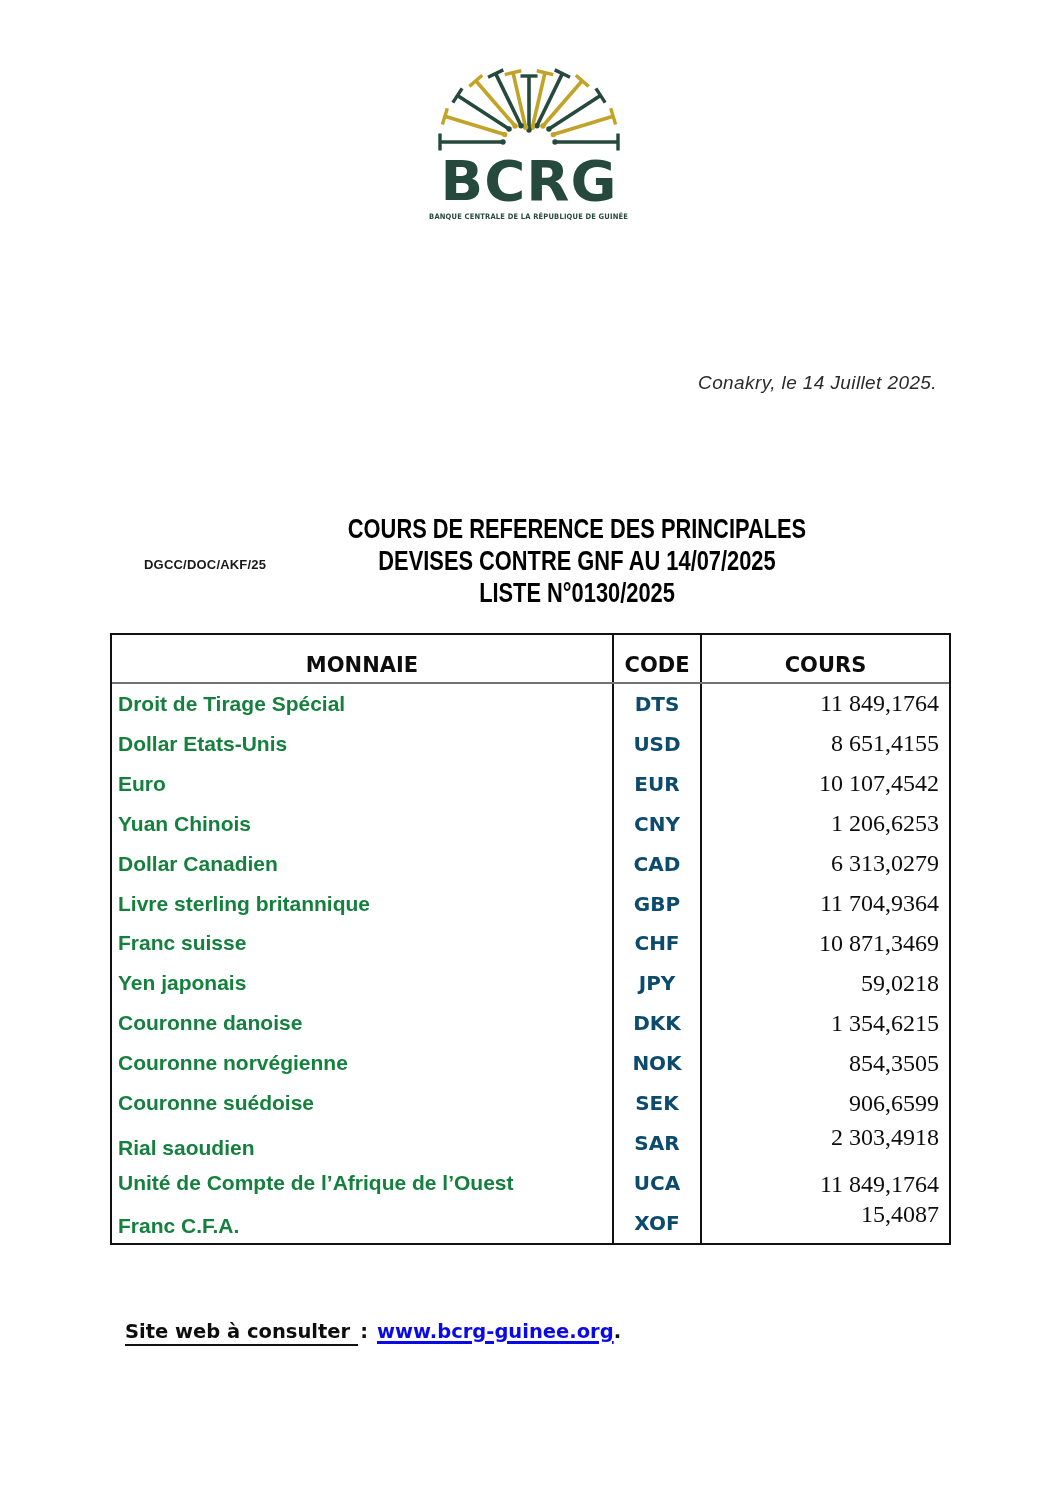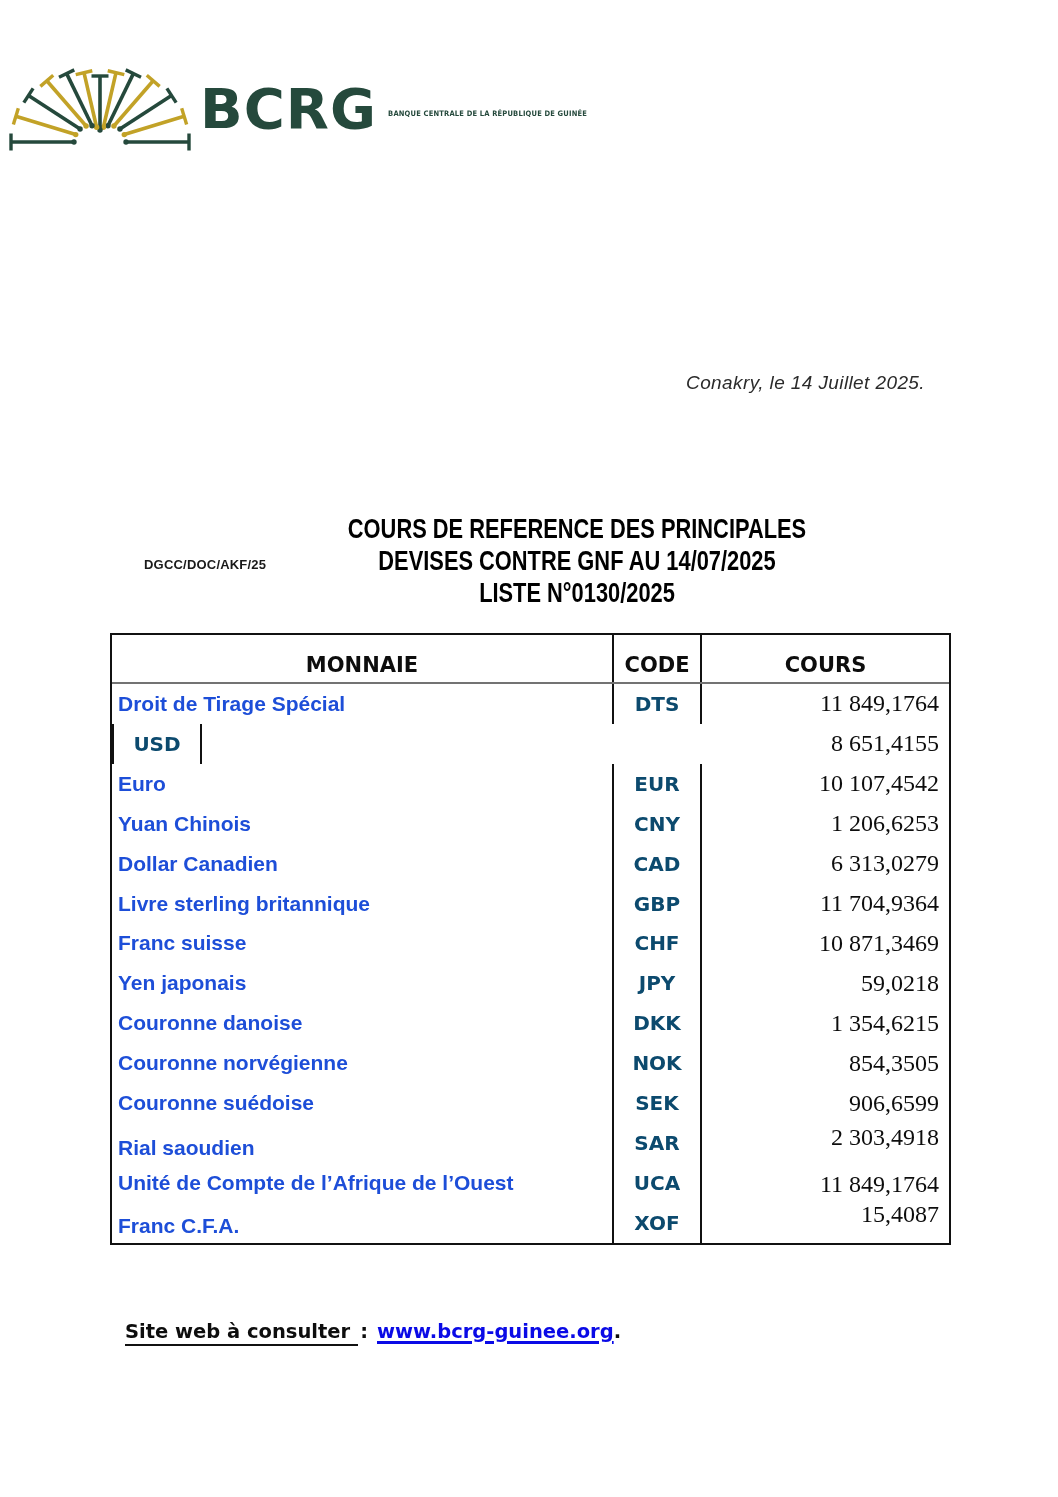--- a/index.html
+++ b/index.html
@@ -12,21 +12,21 @@
     font-family: "Liberation Sans", sans-serif;
     color: #1a1a1a;
   }
 
   
   .logo {
     position: absolute;
     top: 64px; left: 0;
     width: 100%;
     display: flex;
-    flex-direction: row;
+    flex-direction: column;
     align-items: center;
   }
   .logo svg { display: block; }
   .logo-acronym {
     margin-top: -7px;
     font-family: "DejaVu Sans", sans-serif;
     font-weight: bold;
     font-size: 56px;
     line-height: 1;
     letter-spacing: 1px;
@@ -39,21 +39,21 @@
     letter-spacing: 0.2px;
     transform: scaleX(0.9);
     transform-origin: center;
     white-space: nowrap;
   }
 
   
   .dateline {
     position: absolute;
     top: 372px;
-    right: 133px;
+    right: 121px;
     font-style: italic;
     font-size: 19px;
     color: #2b2b2b;
     letter-spacing: 0.4px;
   }
 
   
   .ref {
     position: absolute;
     top: 557px;
@@ -117,21 +117,21 @@
     border-right: 2px solid #111111;
     box-sizing: border-box;
     align-self: stretch;
   }
   .w-v { flex: 1; }
   .cell { box-sizing: border-box; }
   .cell.m {
     padding-left: 6px;
     font-weight: bold;
     font-size: 21px;
-    color: #1d4ed8;
+    color: #15803d;
     white-space: nowrap;
   }
   .cell.c {
     display: flex;
     align-items: center;
     justify-content: center;
     font-family: "DejaVu Sans", sans-serif;
     font-weight: bold;
     font-size: 20px;
     color: #0c4a6e;
@@ -241,20 +241,21 @@
       <div class="hcell w-c">CODE</div>
       <div class="hcell w-v">COURS</div>
     </div>
     <div class="tbody">
       <div class="trow">
         <div class="cell m w-m">Droit de Tirage Spécial</div>
         <div class="cell c w-c">DTS</div>
         <div class="cell v w-v">11 849,1764</div>
       </div>
       <div class="trow">
+        <div class="cell m w-m">Dollar Etats-Unis</div>
         <div class="cell c w-c">USD</div>
         <div class="cell v w-v">8 651,4155</div>
       </div>
       <div class="trow">
         <div class="cell m w-m">Euro</div>
         <div class="cell c w-c">EUR</div>
         <div class="cell v w-v">10 107,4542</div>
       </div>
       <div class="trow">
         <div class="cell m w-m">Yuan Chinois</div>

